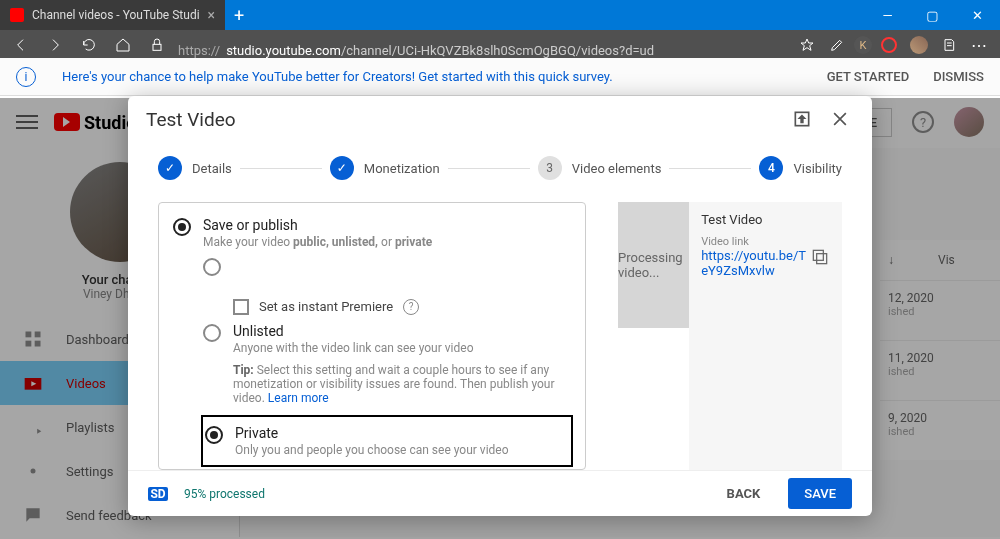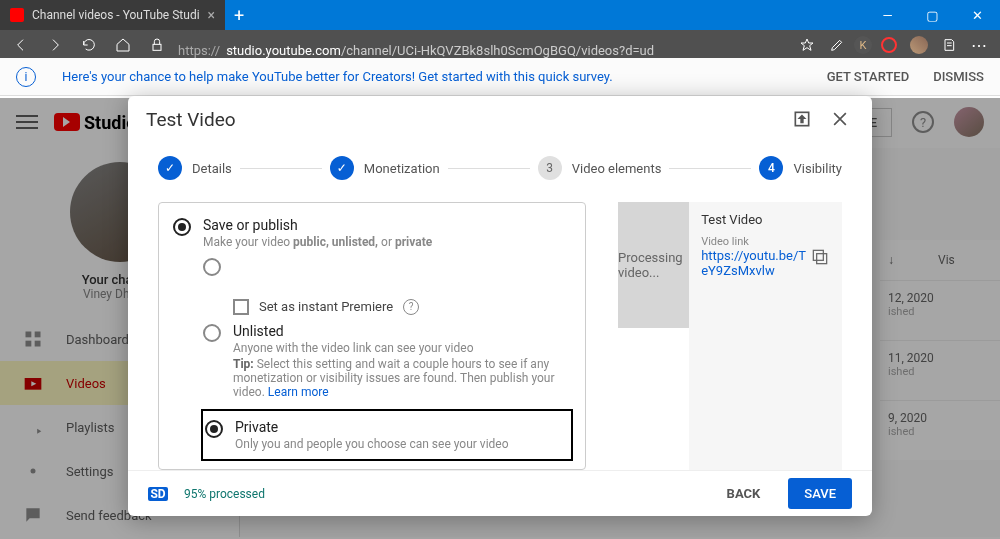--- a/index.html
+++ b/index.html
@@ -36,21 +36,21 @@
 .createbtn{border:1px solid #ccc;padding:6px 14px;font-size:13px;font-weight:500;color:#555}
 .helpicon{width:22px;height:22px;border:2px solid #909090;border-radius:50%;display:flex;align-items:center;justify-content:center;color:#909090;font-size:13px}
 .appavatar{width:30px;height:30px;border-radius:50%;background:linear-gradient(140deg,#c9a 0%,#876 100%)}
 .content{display:flex;height:calc(539px - 30px - 30px - 38px - 52px);position:relative}
 .sidebar{width:240px;border-right:1px solid #ddd;padding-top:6px;overflow:hidden}
 .channelhead{display:flex;flex-direction:column;align-items:center;padding:8px 0 16px}
 .bigavatar{width:100px;height:100px;border-radius:50%;background:linear-gradient(150deg,#888 0%,#654 100%);margin-bottom:10px}
 .chname{font-size:13px;font-weight:500;color:#333}
 .chsub{font-size:12px;color:#888}
 .sideitem{display:flex;align-items:center;height:44px;padding:0 22px;gap:22px;font-size:13px;color:#606060;cursor:pointer}
-.sideitem.active{color:#cc0000;background:#fef9c3}
+.sideitem.active{color:#cc0000;background:#7dd3fc}
 .sideitem .sicon{width:22px;height:22px;display:flex;align-items:center;justify-content:center}
 .sideitem .sicon svg{width:20px;height:20px;fill:#909090}
 .sideitem.active .sicon svg{fill:#cc0000}
 .main{flex:1;background:#fafafa;overflow:hidden}
 .overlay{position:absolute;top:98px;left:0;right:0;bottom:0;background:rgba(0,0,0,0.35)}
 .dialog{position:absolute;top:96px;left:128px;width:744px;height:420px;background:#fff;border-radius:6px;box-shadow:0 4px 24px rgba(0,0,0,0.3);display:flex;flex-direction:column;overflow:hidden}
 .dtop{height:46px;display:flex;align-items:center;padding:0 18px;gap:10px}
 .dtitle{font-size:19px;color:#333}
 .dtop .spacer{flex:1}
 .saving{background:#eee;padding:5px 10px;font-size:12px;color:#666;border-radius:2px}
@@ -69,21 +69,21 @@
 .radioouter{width:18px;height:18px;border:2px solid #888;border-radius:50%;flex-shrink:0;margin-top:1px;position:relative;cursor:pointer}
 .radioouter.selected{border-color:#222}
 .radioouter.selected::after{content:"";position:absolute;width:8px;height:8px;background:#222;border-radius:50%;left:3px;top:3px}
 .opttitle{font-size:14px;color:#222}
 .optsub{font-size:12px;color:#888;margin-top:2px}
 .subopts{margin-left:30px;margin-top:8px}
 .subopt{display:flex;align-items:flex-start;gap:12px;margin-bottom:10px}
 .checkbox{width:16px;height:16px;border:2px solid #888;flex-shrink:0;margin-top:1px;cursor:pointer;margin-left:30px}
 .checkrow{display:flex;align-items:center;gap:10px;font-size:13px;color:#444;margin-top:22px;margin-bottom:8px}
 .helpcirc{width:16px;height:16px;border:1.5px solid #888;border-radius:50%;display:flex;align-items:center;justify-content:center;font-size:10px;color:#888}
-.tip{font-size:12px;color:#888;margin-top:2px}
+.tip{font-size:12px;color:#888;margin-top:8px}
 .tip b{color:#666}
 .tip a{color:#065fd4;text-decoration:none}
 .highlightbox{border:2.5px solid #000;margin:6px -2px -2px -2px;padding:8px 2px 8px 2px}
 .rightpane{width:224px;display:flex;flex-direction:row}
 .vidthumb{height:126px;background:#d6d6d6;display:flex;align-items:center;justify-content:center;font-size:13px;color:#666}
 .vidmeta{background:#f6f6f6;padding:10px 12px;font-size:13px}
 .vidmeta .vname{color:#333;margin-bottom:8px}
 .vidmeta .vlabel{font-size:11px;color:#888}
 .vidmeta .vlink{color:#065fd4;word-break:break-all;font-size:13px}
 .copyrow{display:flex;align-items:center;justify-content:space-between}

